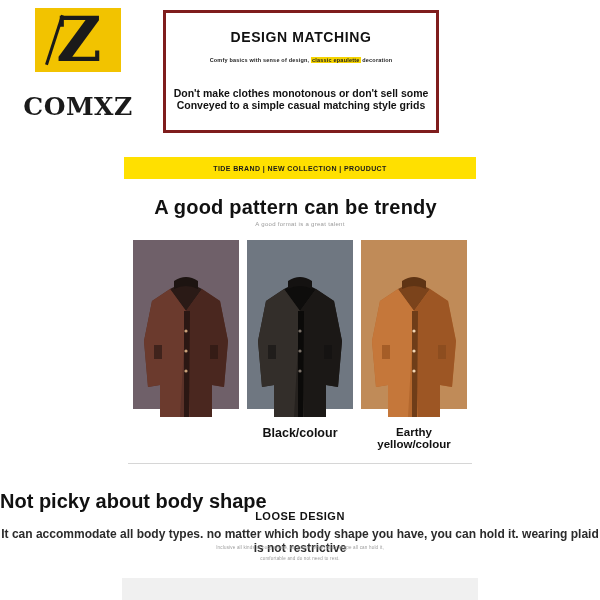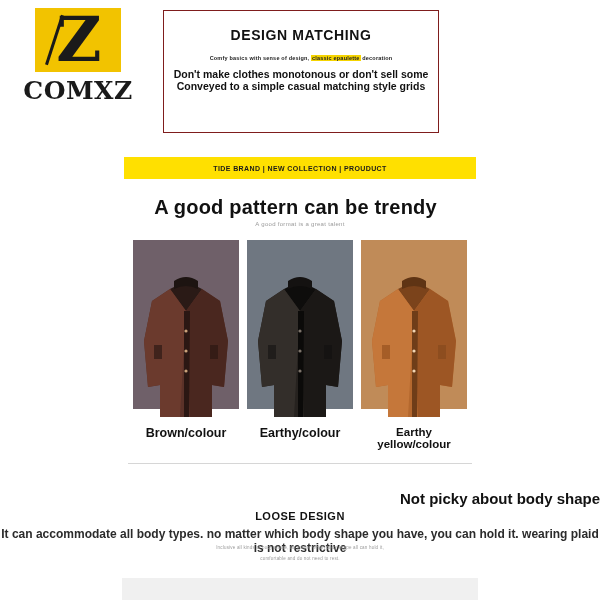--- a/index.html
+++ b/index.html
@@ -50,31 +50,31 @@
     height: 52px;
     background: #1a1a1a;
     transform: rotate(18deg);
   }
   .brand-name {
     font-family: "DejaVu Serif", serif;
     font-weight: 700;
     font-size: 25px;
     letter-spacing: 0.5px;
     color: #1a1a1a;
-    margin-top: 4px;
+    margin-top: 20px;
   }
 
   
   .design-box {
     position: absolute;
     left: 163px;
     top: 10px;
     width: 276px;
     height: 123px;
-    border: 1px solid #7f1d1d;
+    border: 3px solid #7f1d1d;
     box-sizing: border-box;
     text-align: center;
   }
   .design-title {
     font-size: 14px;
     font-weight: 700;
     letter-spacing: 0.6px;
     margin-top: 16px;
     color: #111;
   }
@@ -85,21 +85,21 @@
     margin-top: 12px;
     letter-spacing: 0.2px;
   }
   .design-sub .hl {
     background: #f5d400;
     padding: 0 1px;
   }
   .design-line1 {
     font-size: 10.5px;
     font-weight: 700;
-    margin-top: 7px;
+    margin-top: 24px;
     color: #111;
   }
   .design-line2 {
     font-size: 10.5px;
     font-weight: 700;
     color: #111;
   }
 
   
   .ribbon {
@@ -199,22 +199,22 @@
     font-size: 11px;
     font-weight: 700;
     letter-spacing: 0.5px;
     color: #111;
     margin-top: 40px;
   }
   .not-picky {
     position: absolute;
     left: 0; right: 0;
     top: 490px;
-    text-align: right;
-    font-size: 15px;
+    text-align: left;
+    font-size: 20px;
     font-weight: 700;
     color: #111;
   }
   .accommodate {
     position: absolute;
     left: 0; right: 0;
     top: 527px;
     text-align: center;
     font-size: 12px;
     font-weight: 700;
@@ -282,39 +282,38 @@
       <path d="M36 18 L52 40 L46 146 L26 146 L26 114 L14 116 L10 70 L18 30 Z" fill="#6b3a2d"></path>
       <path d="M52 40 L68 18 L86 30 L94 70 L90 116 L78 114 L78 146 L56 146 Z" fill="#4a271f"></path>
       <path d="M50 40 L56 40 L55 146 L50 146 Z" fill="#2b1713"></path>
       <path d="M40 10 Q52 2 64 10 L64 18 Q52 12 40 18 Z" fill="#1d1411"></path>
       <path d="M20 74 L28 74 L28 88 L20 88 Z" fill="#40231c"></path>
       <path d="M76 74 L84 74 L84 88 L76 88 Z" fill="#351c16"></path>
       <circle cx="52" cy="60" r="1.6" fill="#caa27a"></circle>
       <circle cx="52" cy="80" r="1.6" fill="#caa27a"></circle>
       <circle cx="52" cy="100" r="1.6" fill="#caa27a"></circle>
     </svg>
-    <div class="caption">Brown/colour</div>
   </div>
 
   <div class="product p2">
     <div class="prod-bg"></div>
     <svg class="jacket" viewBox="0 0 104 150">
       <path d="M36 18 L18 30 L10 70 L14 116 L26 114 L26 146 L78 146 L78 114 L90 116 L94 70 L86 30 L68 18 Z" fill="#26221f"></path>
       <path d="M36 18 L52 40 L68 18 L60 14 L44 14 Z" fill="#0e0d0c"></path>
       <path d="M36 18 L52 40 L46 146 L26 146 L26 114 L14 116 L10 70 L18 30 Z" fill="#332e2a"></path>
       <path d="M52 40 L68 18 L86 30 L94 70 L90 116 L78 114 L78 146 L56 146 Z" fill="#1b1816"></path>
       <path d="M50 40 L56 40 L55 146 L50 146 Z" fill="#0b0a09"></path>
       <path d="M40 10 Q52 2 64 10 L64 18 Q52 12 40 18 Z" fill="#141211"></path>
       <path d="M20 74 L28 74 L28 88 L20 88 Z" fill="#201d1b"></path>
       <path d="M76 74 L84 74 L84 88 L76 88 Z" fill="#151312"></path>
       <circle cx="52" cy="60" r="1.6" fill="#7d746b"></circle>
       <circle cx="52" cy="80" r="1.6" fill="#7d746b"></circle>
       <circle cx="52" cy="100" r="1.6" fill="#7d746b"></circle>
     </svg>
-    <div class="caption">Earthy/colour</div>
+    <div class="caption">Black/colour</div>
   </div>
 
   <div class="product p3">
     <div class="prod-bg"></div>
     <svg class="jacket" viewBox="0 0 104 150">
       <path d="M36 18 L18 30 L10 70 L14 116 L26 114 L26 146 L78 146 L78 114 L90 116 L94 70 L86 30 L68 18 Z" fill="#b4682e"></path>
       <path d="M36 18 L52 40 L68 18 L60 14 L44 14 Z" fill="#7b431b"></path>
       <path d="M36 18 L52 40 L46 146 L26 146 L26 114 L14 116 L10 70 L18 30 Z" fill="#c5773a"></path>
       <path d="M52 40 L68 18 L86 30 L94 70 L90 116 L78 114 L78 146 L56 146 Z" fill="#9d5624"></path>
       <path d="M50 40 L56 40 L55 146 L50 146 Z" fill="#6f3d18"></path>

